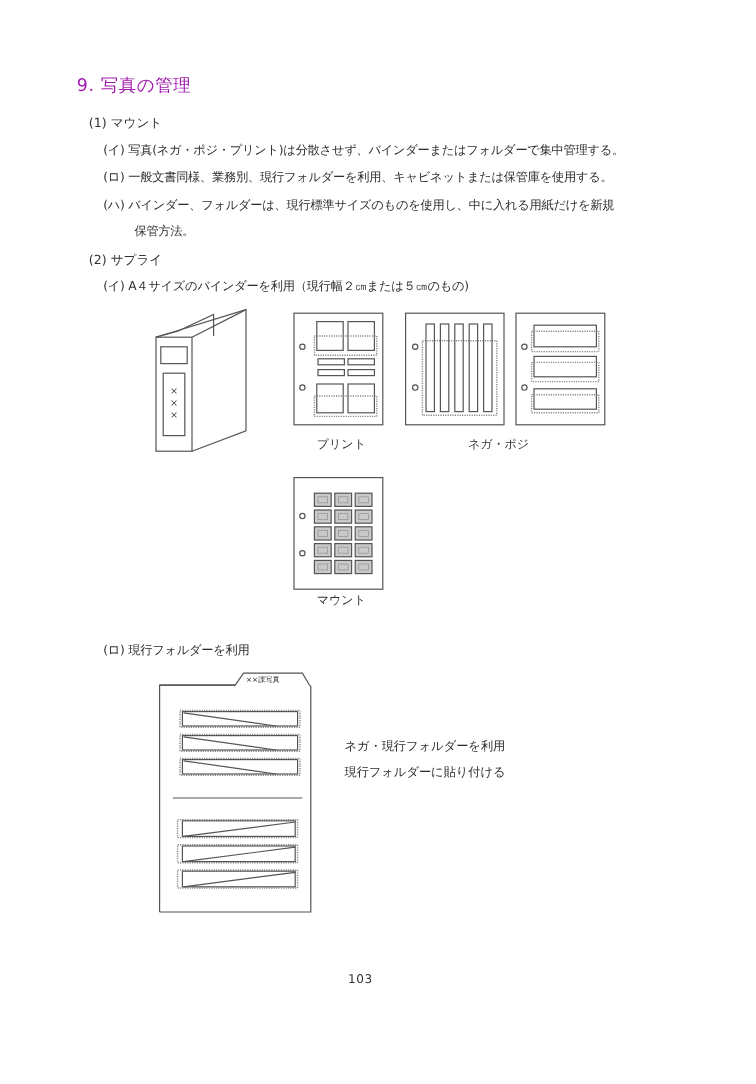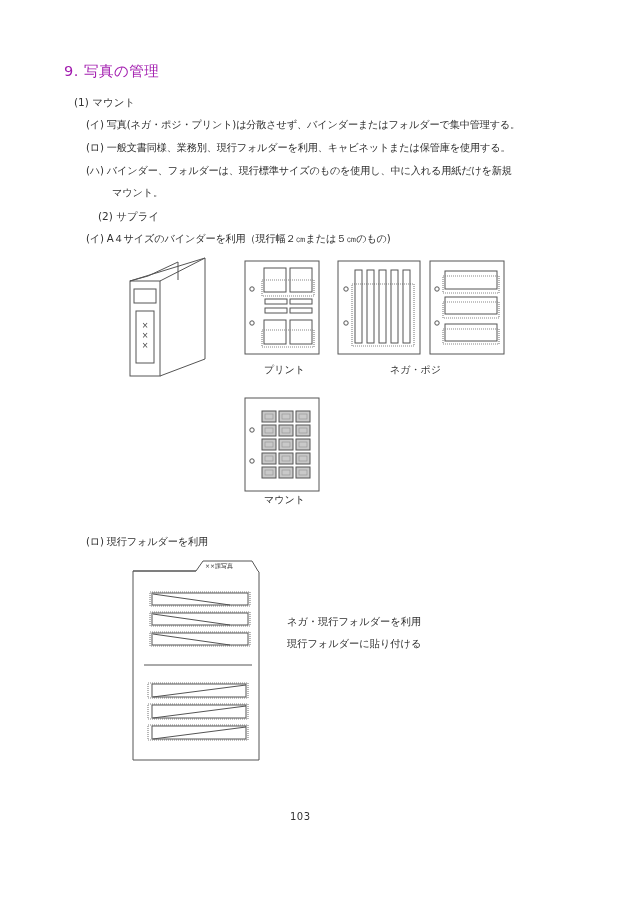--- a/index.html
+++ b/index.html
@@ -37,23 +37,23 @@
   <span>写真(ネガ・ポジ・プリント)は分散させず、バインダーまたはフォルダーで集中管理する。</span>
 </div>
 <div class="abs p" style="left:86px; top:141px;">
   <span>(ロ)</span>
   <span>一般文書同様、業務別、現行フォルダーを利用、キャビネットまたは保管庫を使用する。</span>
 </div>
 <div class="abs p" style="left:86px; top:164px;">
   <span>(ハ)</span>
   <span>バインダー、フォルダーは、現行標準サイズのものを使用し、中に入れる用紙だけを新規</span>
 </div>
-<div class="abs p" style="left:112px; top:186px;">マウント。</div>
-
-<div class="abs h2" style="left:74px; top:210px;margin-left:24px;">
+<div class="abs p" style="left:112px; top:186px;">保管方法。</div>
+
+<div class="abs h2" style="left:74px; top:210px;">
   <span>(2)</span>
   <span>サプライ</span>
 </div>
 
 <div class="abs p" style="left:86px; top:232px;">
   <span>(イ)</span>
   <span>A４サイズのバインダーを利用（現行幅２㎝または５㎝のもの)</span>
 </div>
 
 <svg style="left:0; top:0;" width="630" height="903">

